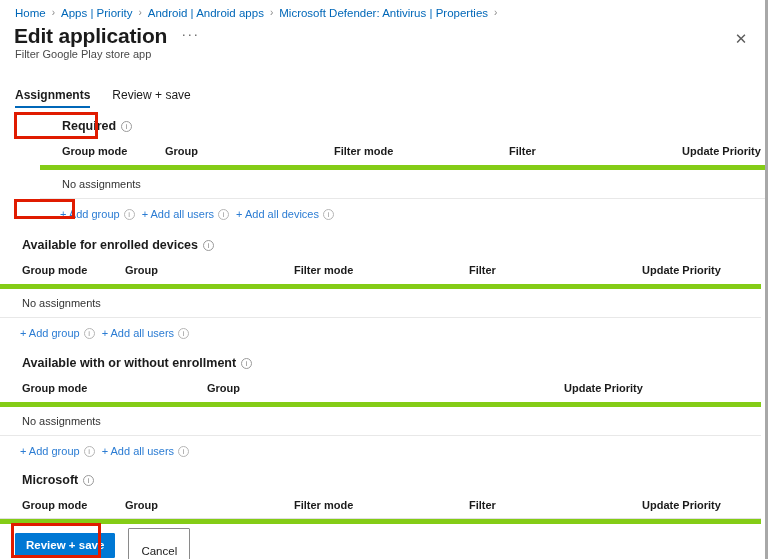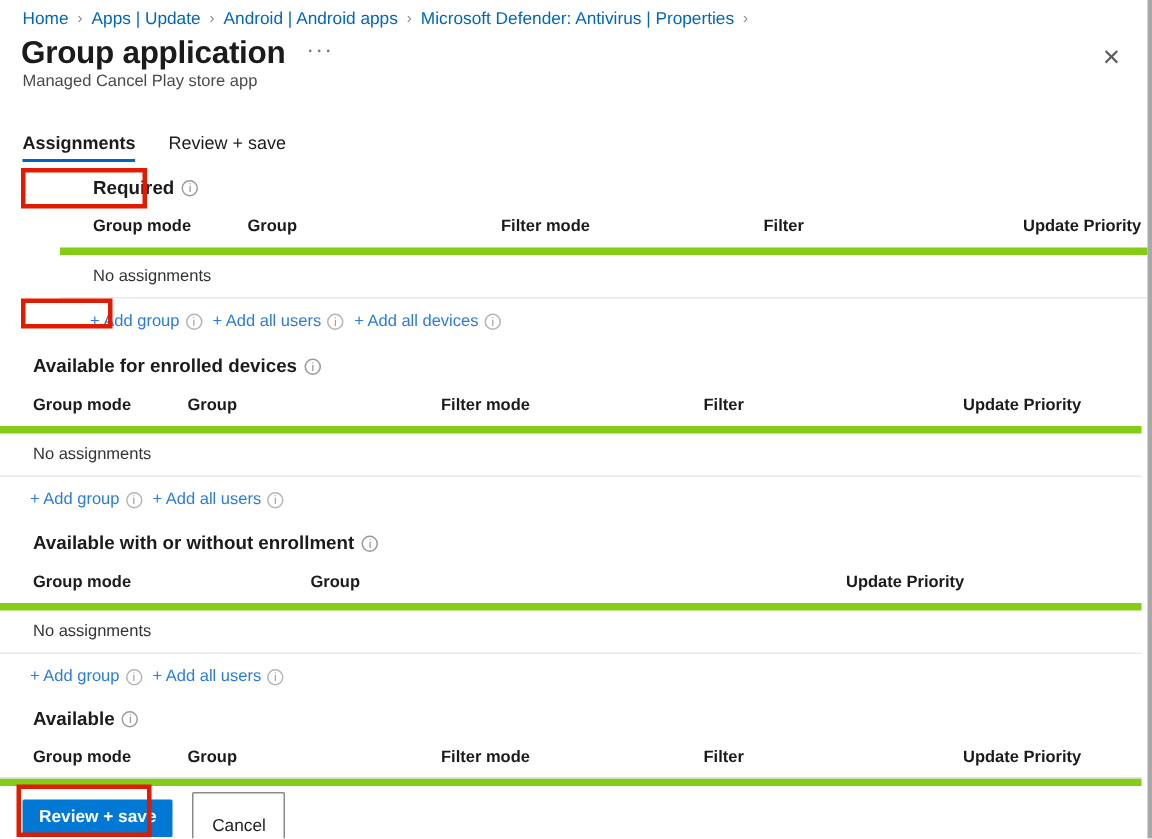--- a/index.html
+++ b/index.html
@@ -268,33 +268,33 @@
 </style>
 </head>
 <body>
 
 <div id="page">
   <div class="blade">
 
     <div class="breadcrumb">
       <span class="bc-link">Home</span>
       <span class="bc-sep">›</span>
-      <span class="bc-link">Apps | Update</span>
+      <span class="bc-link">Apps | Priority</span>
       <span class="bc-sep">›</span>
       <span class="bc-link">Android | Android apps</span>
       <span class="bc-sep">›</span>
       <span class="bc-link">Microsoft Defender: Antivirus | Properties</span>
       <span class="bc-sep">›</span>
     </div>
 
     <div class="title-row">
-      <span class="page-title">Group application</span>
+      <span class="page-title">Edit application</span>
       <span class="ellipsis-btn">···</span>
     </div>
-    <div class="subtitle">Managed Cancel Play store app</div>
+    <div class="subtitle">Filter Google Play store app</div>
     <div class="close-x">✕</div>
 
     <div class="tabs">
       <div class="tab active">Assignments</div>
       <div class="tab">Review + save</div>
     </div>
 
     <div class="section" style="top:116px;padding-left:40px;">
       <div class="sec-title">
         <span>Required</span>
@@ -383,21 +383,21 @@
         <span class="addgap"></span>
         <span class="addlink">
           <span>+ Add all users</span>
           <i class="info-icon">i</i>
         </span>
       </div>
     </div>
 
     <div class="section" style="top:470px;">
       <div class="sec-title">
-        <span>Available</span>
+        <span>Microsoft</span>
         <i class="info-icon">i</i>
       </div>
       <div class="tbl">
         <div class="tbl-head">
           <span class="th" style="left:22px;">Group mode</span>
           <span class="th" style="left:125px;">Group</span>
           <span class="th" style="left:294px;">Filter mode</span>
           <span class="th" style="left:469px;">Filter</span>
           <span class="th" style="left:642px;">Update Priority</span>
         </div>

